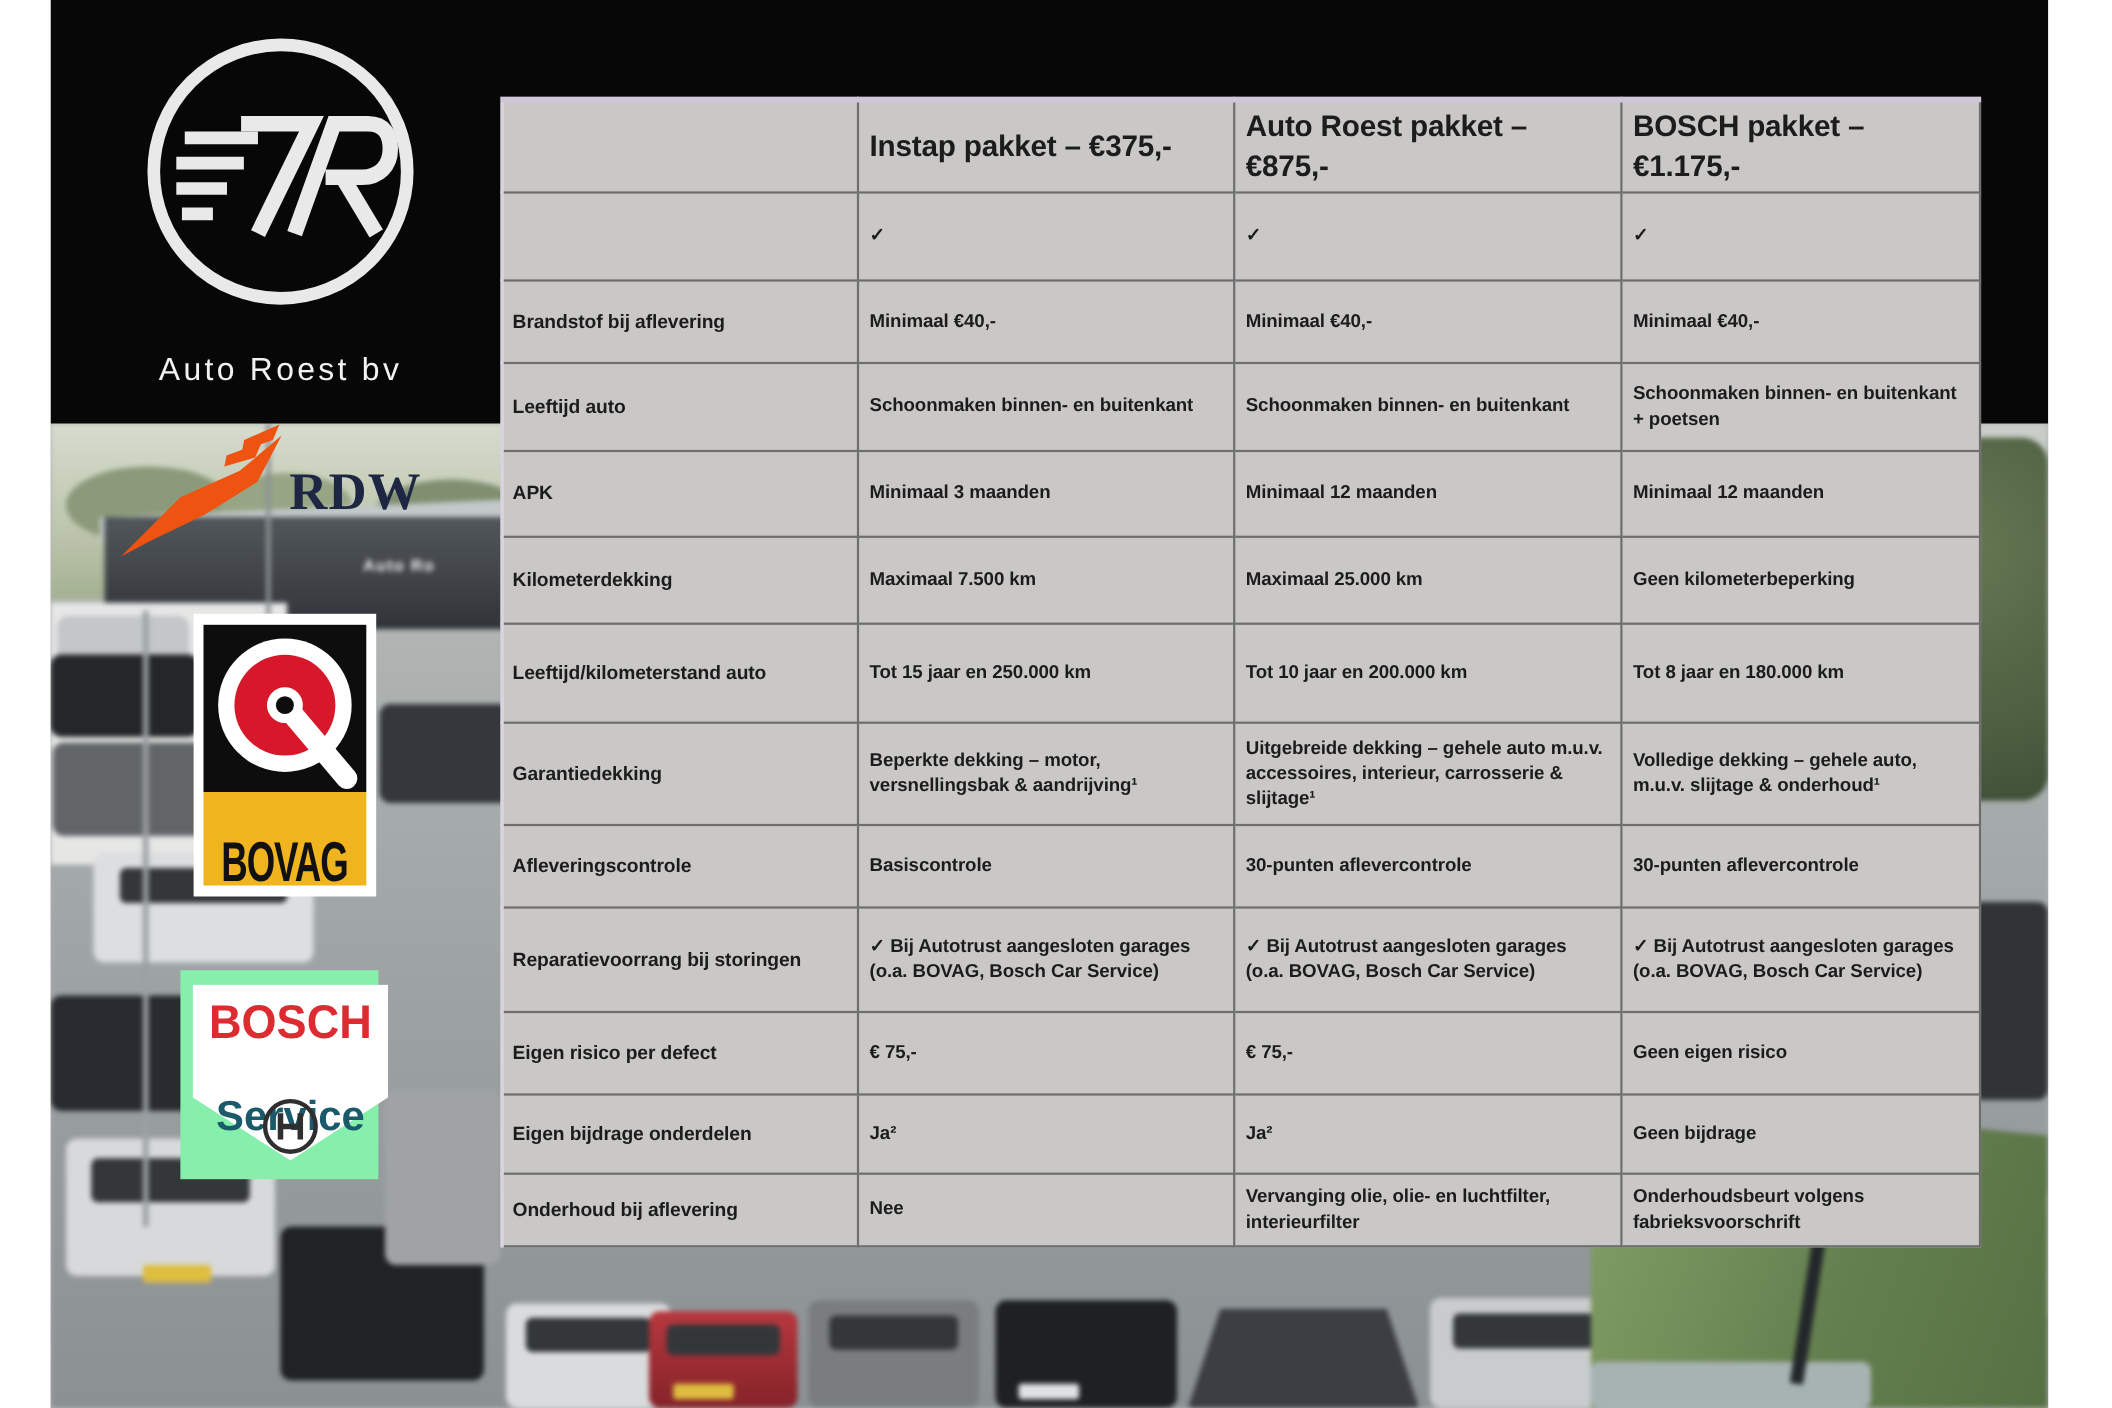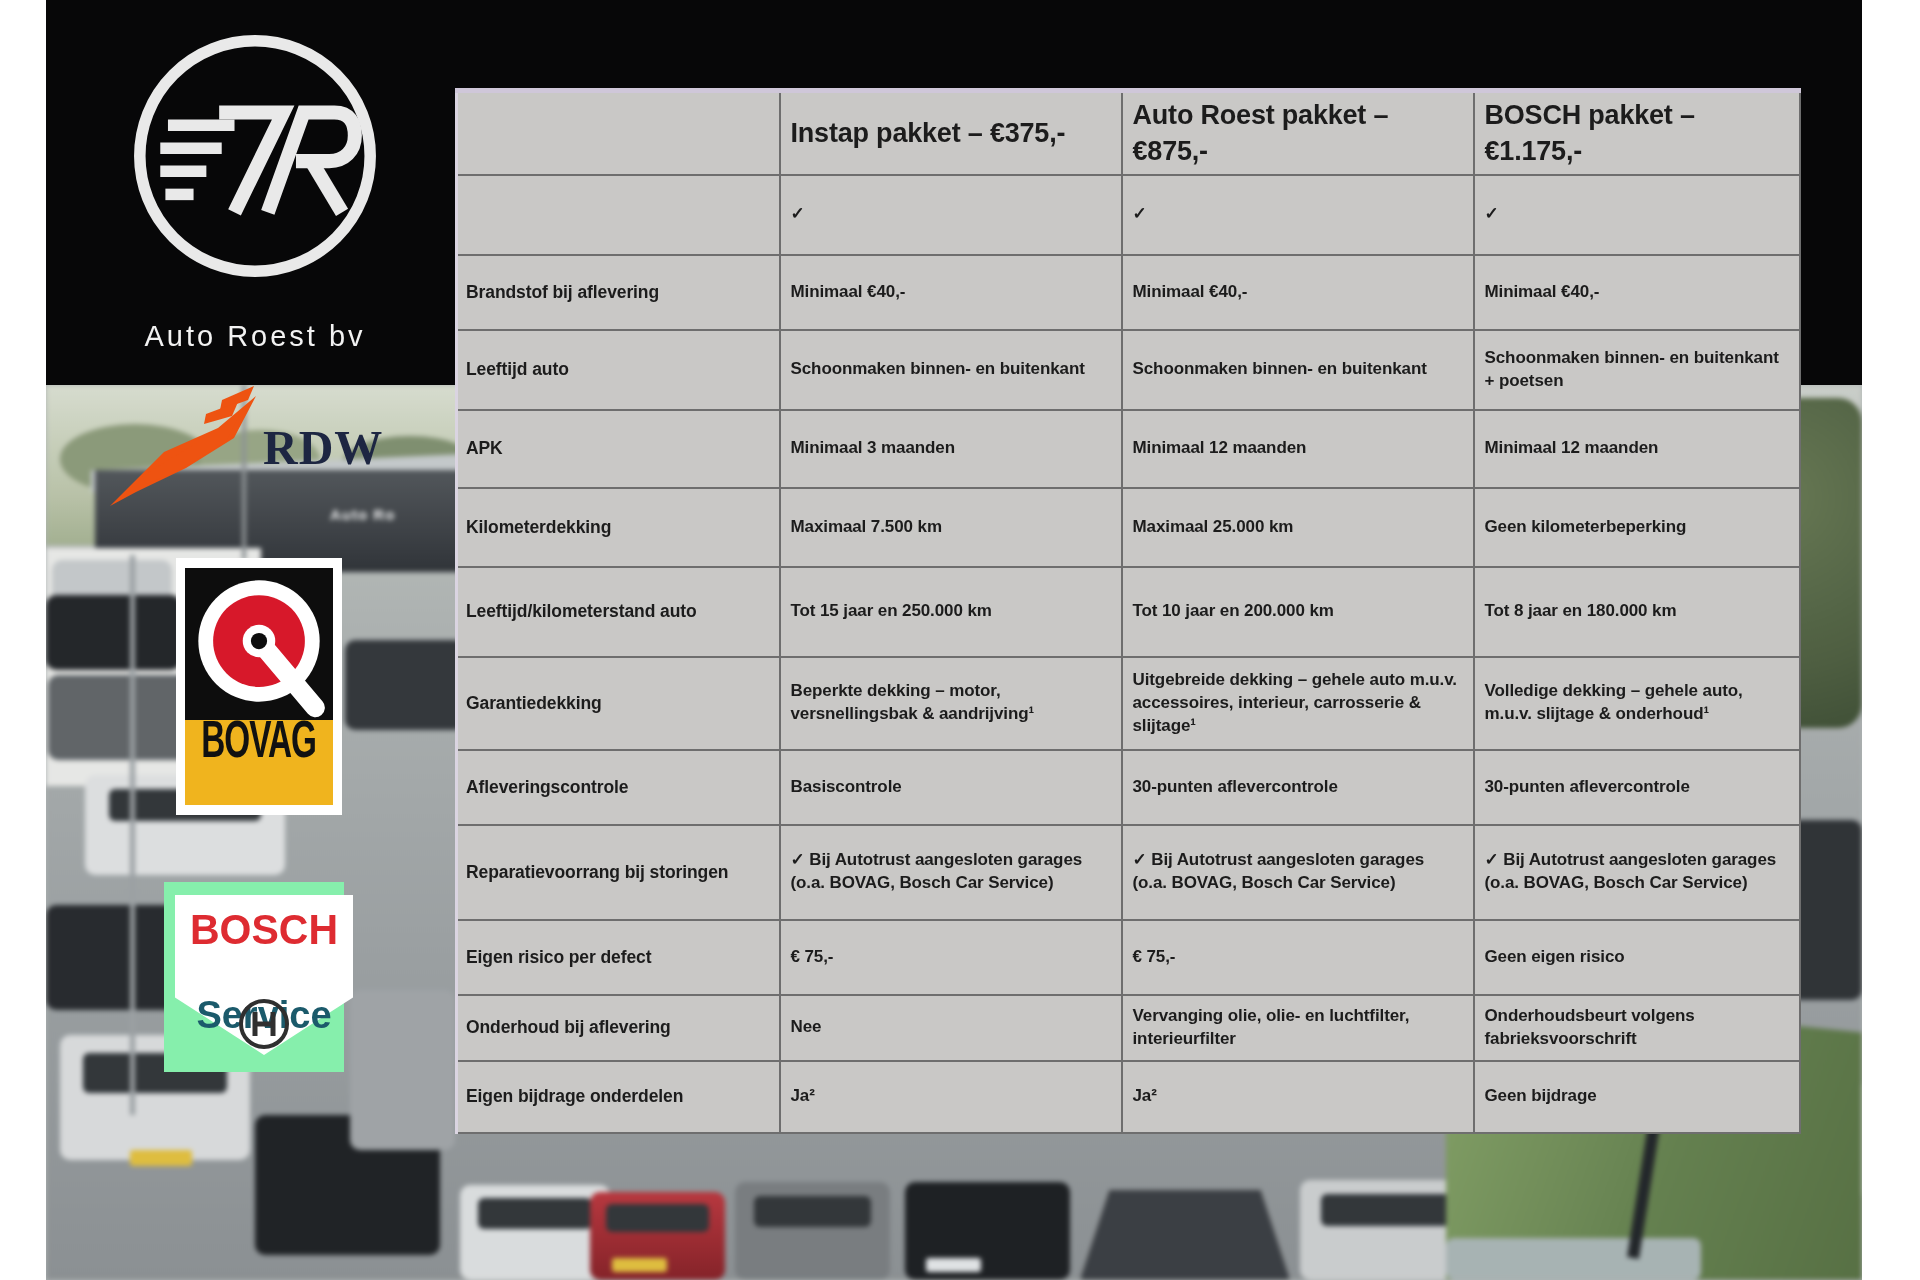--- a/index.html
+++ b/index.html
@@ -30,21 +30,21 @@
   .plate{position:absolute;border-radius:3px;}
   
   .logo{position:absolute;z-index:6;}
   .ar-name{left:75px;top:320px;width:360px;text-align:center;color:#f2f2f2;
     font-size:29px;font-weight:normal;letter-spacing:3px;}
   .rdw-text{left:263px;top:420px;color:#1d2642;font-family:"Liberation Serif",serif;
     font-weight:bold;font-size:48px;letter-spacing:1px;}
   .bovag-card{left:176px;top:558px;width:166px;height:257px;background:#ffffff;}
   .bovag-black{position:absolute;left:9px;top:10px;width:148px;height:152px;background:#0d0d0d;}
   .bovag-yellow{position:absolute;left:9px;top:162px;width:148px;height:85px;background:#f0b41e;
-    display:flex;align-items:flex-start;justify-content:center;}
+    display:flex;align-items:flex-end;justify-content:center;}
   .bovag-word{display:inline-block;color:#111;font-weight:bold;font-size:34px;letter-spacing:-1px;
     transform:scale(.98,1.5);}
   .bosch-card{left:164px;top:882px;width:180px;height:190px;background:#86efac;}
   .bosch-shield{position:absolute;left:11px;top:13px;width:178px;height:160px;background:#ffffff;
     clip-path:polygon(0 0,100% 0,100% 64%,50% 100%,0 64%);}
   .bosch-word{position:absolute;left:0;width:200px;text-align:center;font-weight:bold;}
   .bosch-red{top:24px;color:#de2b31;font-size:41px;letter-spacing:0;transform:scaleY(1.05);}
   .bosch-teal{top:68px;color:#1b5a6b;font-size:38px;margin-top:44px;}
   
   .pkg-table{position:absolute;left:455px;top:88px;width:1343px;z-index:5;
@@ -241,28 +241,28 @@
       <td>✓ Bij Autotrust aangesloten garages (o.a. BOVAG, Bosch Car Service)</td>
       <td>✓ Bij Autotrust aangesloten garages (o.a. BOVAG, Bosch Car Service)</td>
       <td>✓ Bij Autotrust aangesloten garages (o.a. BOVAG, Bosch Car Service)</td>
     </tr>
     <tr style="height:75px">
       <td class="lbl">Eigen risico per defect</td>
       <td>€ 75,-</td>
       <td>€ 75,-</td>
       <td>Geen eigen risico</td>
     </tr>
+    <tr style="height:72px">
+      <td class="lbl">Eigen bijdrage onderdelen</td>
+      <td>Ja²</td>
+      <td>Ja²</td>
+      <td>Geen bijdrage</td>
+    </tr>
     <tr style="height:66px">
       <td class="lbl">Onderhoud bij aflevering</td>
       <td>Nee</td>
       <td>Vervanging olie, olie- en luchtfilter, interieurfilter</td>
       <td>Onderhoudsbeurt volgens fabrieksvoorschrift</td>
     </tr>
-    <tr style="height:72px">
-      <td class="lbl">Eigen bijdrage onderdelen</td>
-      <td>Ja²</td>
-      <td>Ja²</td>
-      <td>Geen bijdrage</td>
-    </tr>
   </tbody>
     </table>
 
 </div>
 
 </body></html>

